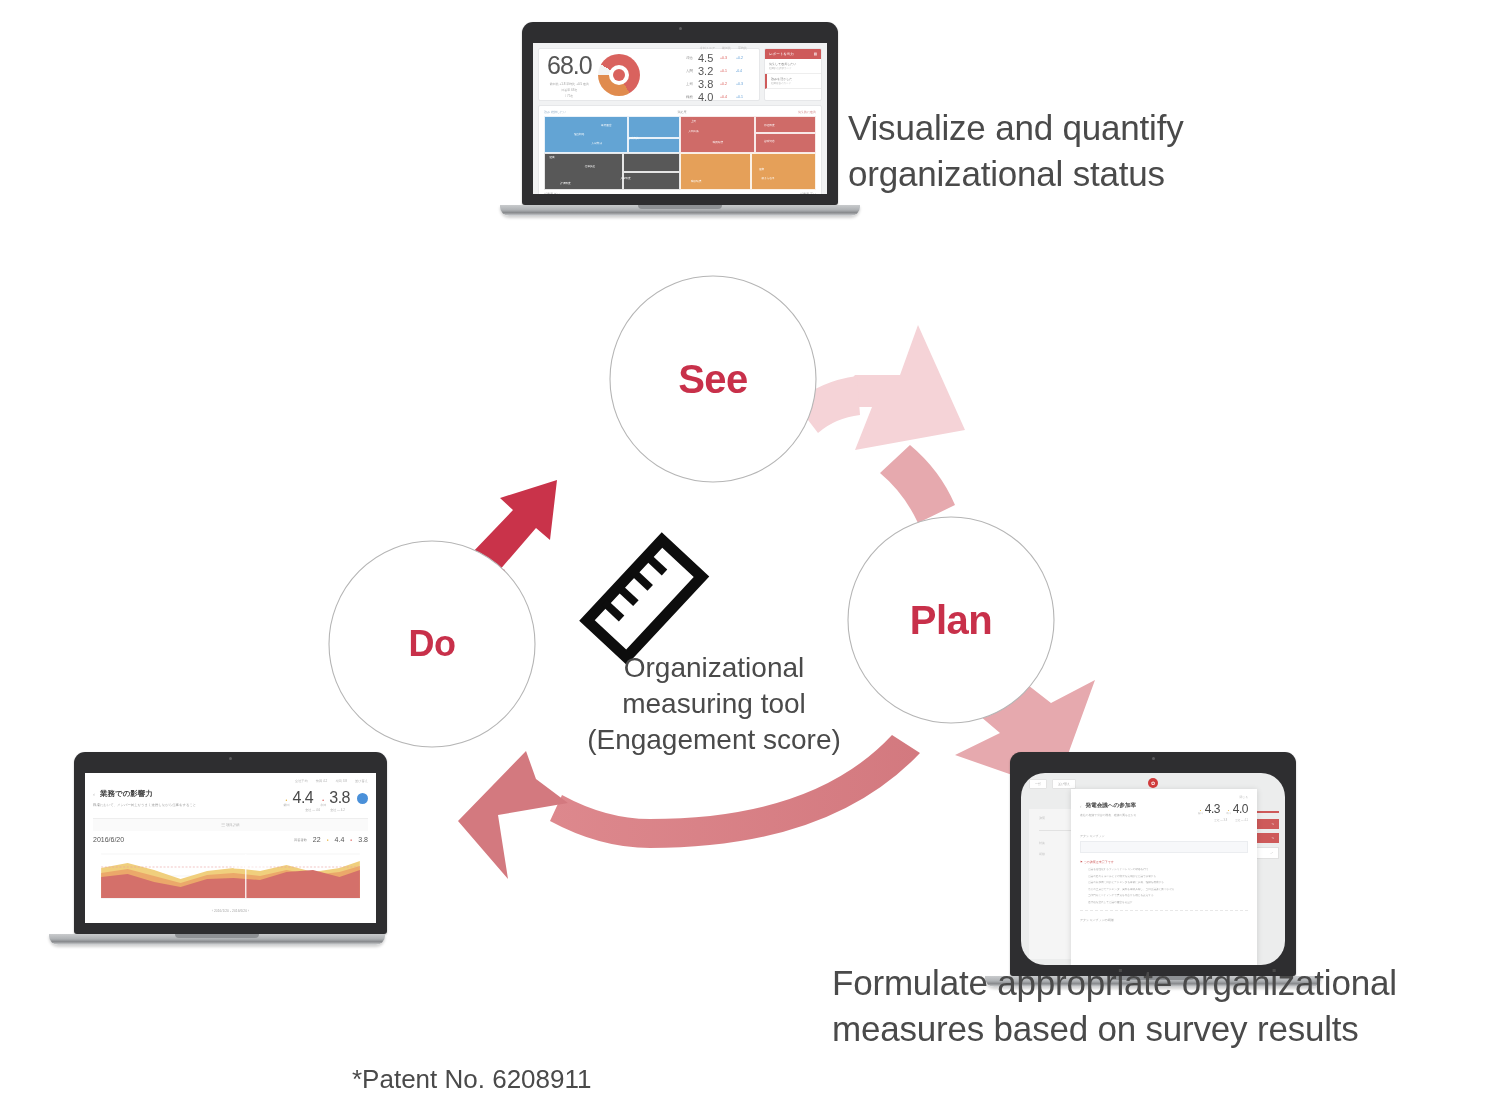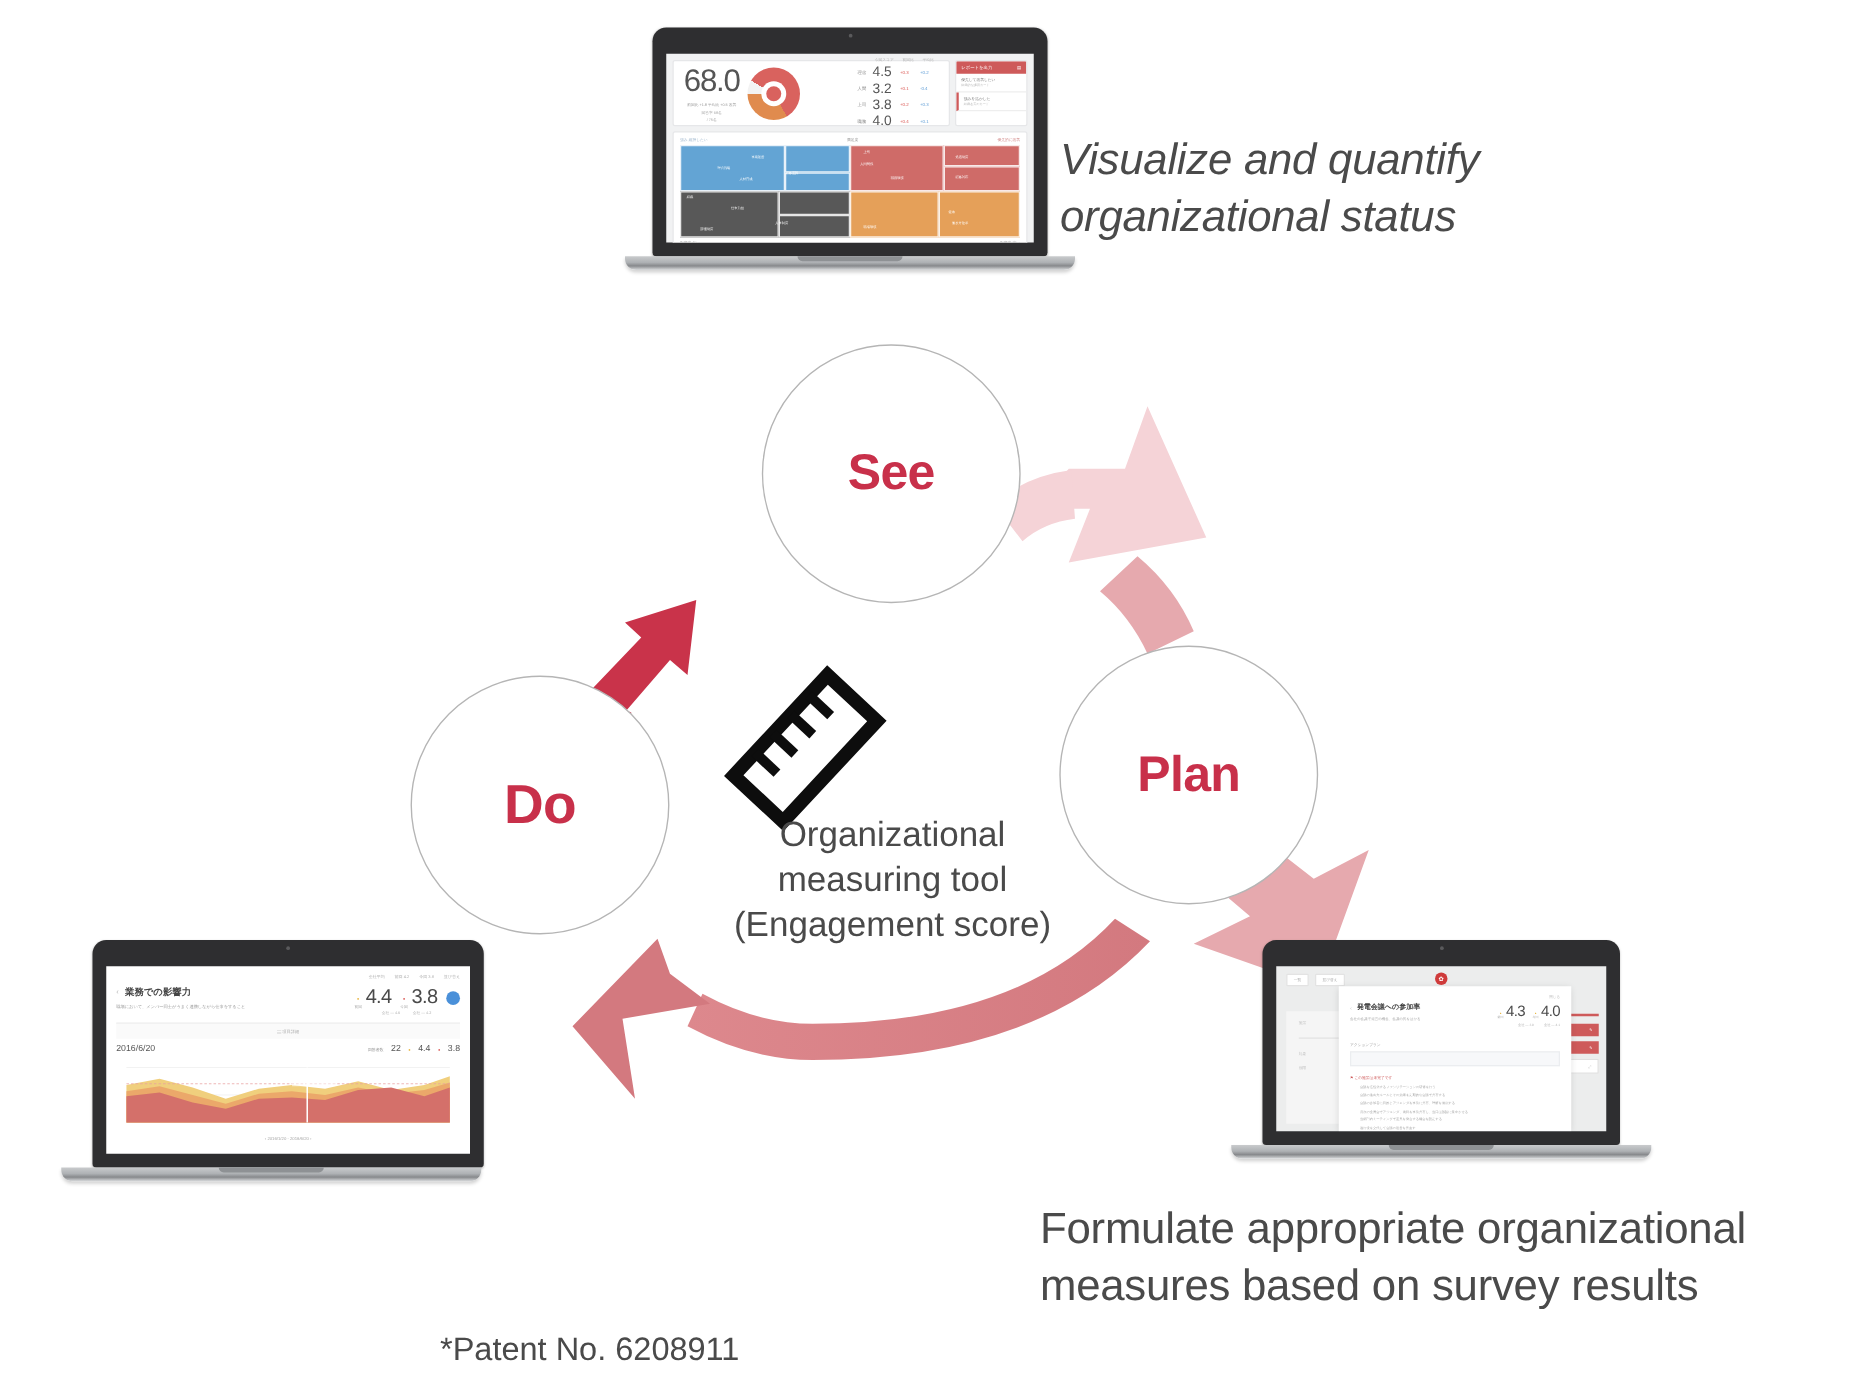--- a/index.html
+++ b/index.html
@@ -14,21 +14,21 @@
 
   
   .caption {
     position: absolute;
     color: #4a4a4a;
     font-size: 35px;
     line-height: 1.30;
     letter-spacing: -0.2px;
     white-space: pre-line;
   }
-  #caption-top { left: 848px; top: 105px; font-style: italic; }
+  #caption-top { left: 848px; top: 105px; }
   #caption-bl  { left: 14px;  top: 960px; }
   #caption-br  { left: 832px; top: 960px; }
 
   .patent {
     position: absolute;
     color: #4a4a4a;
     font-size: 26px;
   }
   #patent-top { left: 862px; top: 213px; }
   #patent-bl  { left: 352px; top: 1064px; }
@@ -162,21 +162,21 @@
   .bl-date{ font-size:7px; color:#555; }
   .bl-legend{ margin-left:auto; display:flex; align-items:center; gap:6px; font-size:3.2px; color:#999;}
   .bl-legend b{ font-size:7px; color:#555; font-weight:400;}
   .bl-legend .y{ color:#e8b339; }
   .bl-legend .r{ color:#d9534f; }
   .bl-chart{ margin-top:3px; position:relative; height:60px; }
   .bl-footer{ text-align:center; font-size:3.4px; color:#a8a8a8; margin-top:3px;}
 
   
   #laptop-br { left: 1010px; top: 752px; width: 286px; }
-  #laptop-br .screen { height: 132px; background:#eceded; position:relative; }
+  #laptop-br .screen { height: 192px; background:#eceded; position:relative;border-radius:24px; }
 
   .br-bg-topbar{ display:flex; gap:5px; padding:6px 8px; }
   .br-bg-chip{ background:#fff; border:1px solid #e3e3e3; border-radius:1px; font-size:3px; color:#aaa; padding:2px 5px;}
   .br-bg-panel{ position:absolute; left:8px; top:36px; width:120px; bottom:6px; background:#f5f5f5; }
   .br-bg-line{ height:1px; background:#e2e2e2; margin:10px 10px; }
   .br-bg-lbl{ font-size:3px; color:#c4c4c4; margin:7px 10px; }
   .br-right-stack{ position:absolute; right:6px; top:46px; width:56px; }
   .br-redbtn{ background:#ce5a5a; color:#fff; font-size:3px; padding:3px 5px; margin-bottom:4px; display:flex; justify-content:space-between;}
   .br-ghostbtn{ border:1px solid #e0e0e0; background:#fff; font-size:3px; color:#bbb; padding:3px 5px; display:flex; justify-content:flex-end;}
   .br-redline{ height:1.5px; background:#ce5a5a; position:absolute; right:6px; top:38px; width:56px;}
@@ -214,21 +214,21 @@
   
   #cycle { position:absolute; left:300px; top:255px; width:860px; height:660px; }
   #cycle svg { display:block; }
 
   .node-label{
     position:absolute; color:#c8304a; font-weight:bold; letter-spacing:-0.5px;
     transform:translate(-50%,-50%);
   }
   #label-see  { left:713px; top:379px; font-size:40px; }
   #label-plan { left:951px; top:620px; font-size:40px; }
-  #label-do   { left:432px; top:644px; font-size:44px; }
+  #label-do   { left:432px; top:644px; font-size:36px; }
 
   #center-text{
     position:absolute; left:714px; top:650px; transform:translateX(-50%);
     text-align:center; color:#4a4a4a; font-size:28px; line-height:1.28;
     white-space:pre-line;
   }
 </style>
 </head>
 <body>
 

